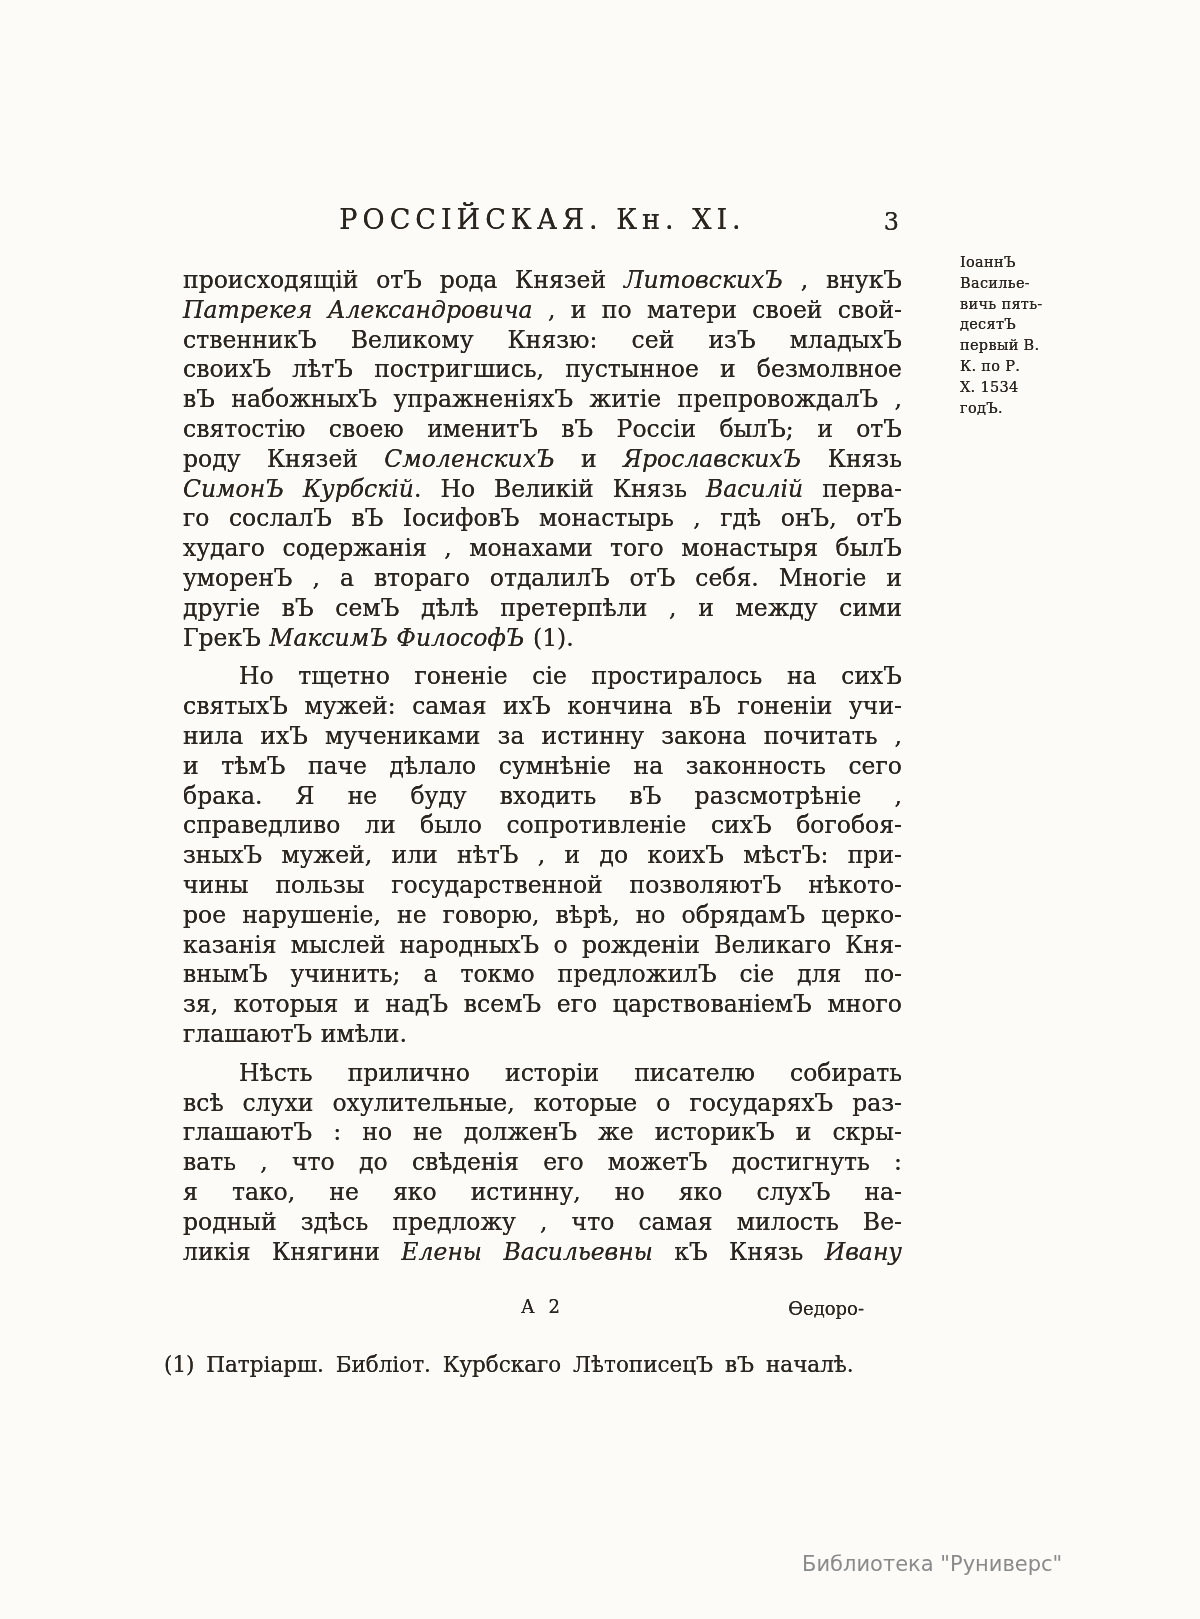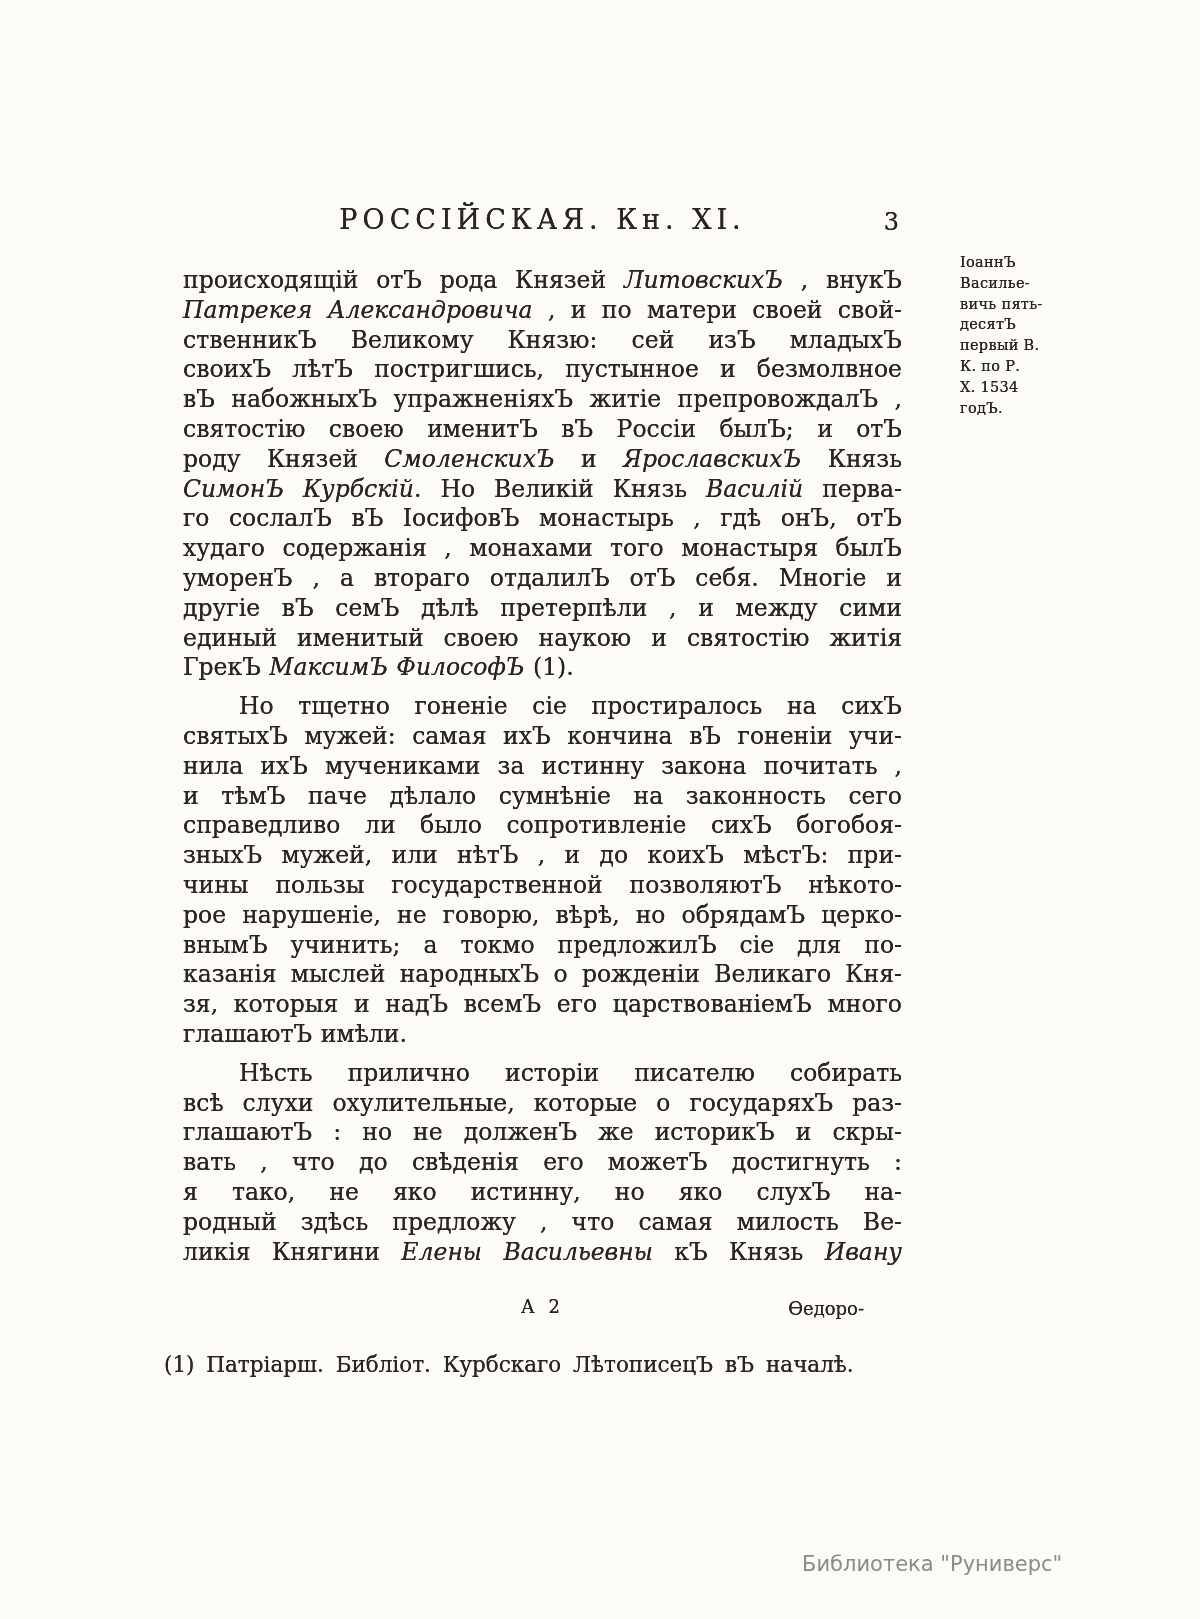--- a/index.html
+++ b/index.html
@@ -117,34 +117,34 @@
         <div class="tline"><span class="seg">ственникЪ Великому Князю: сей изЪ младыхЪ</span></div>
         <div class="tline"><span class="seg">своихЪ лѣтЪ постригшись, пустынное и безмолвное</span></div>
         <div class="tline"><span class="seg">вЪ набожныхЪ упражненіяхЪ житіе препровождалЪ ,</span></div>
         <div class="tline"><span class="seg">святостію своею именитЪ вЪ Россіи былЪ; и отЪ</span></div>
         <div class="tline"><span class="seg">роду Князей </span><span class="seg ital">СмоленскихЪ</span><span class="seg"> и </span><span class="seg ital">ЯрославскихЪ</span><span class="seg"> Князь</span></div>
         <div class="tline"><span class="seg ital">СимонЪ Курбскій</span><span class="seg">. Но Великій Князь </span><span class="seg ital">Василій</span><span class="seg"> перва-</span></div>
         <div class="tline"><span class="seg">го сослалЪ вЪ ІосифовЪ монастырь , гдѣ онЪ, отЪ</span></div>
         <div class="tline"><span class="seg">худаго содержанія , монахами того монастыря былЪ</span></div>
         <div class="tline"><span class="seg">уморенЪ , а втораго отдалилЪ отЪ себя. Многіе и</span></div>
         <div class="tline"><span class="seg">другіе вЪ семЪ дѣлѣ претерпѣли , и между сими</span></div>
-        <div class="tline"><span class="seg">единый именитый своею наукою и святостію житія</span></div>
         <div class="tline last"><span class="seg">ГрекЪ </span><span class="seg ital">МаксимЪ ФилософЪ</span><span class="seg"> (1).</span></div>
       </div>
       <div class="para">
         <div class="tline indent"><span class="seg">Но тщетно гоненіе сіе простиралось на сихЪ</span></div>
         <div class="tline"><span class="seg">святыхЪ мужей: самая ихЪ кончина вЪ гоненіи учи-</span></div>
         <div class="tline"><span class="seg">нила ихЪ мучениками за истинну закона почитать ,</span></div>
         <div class="tline"><span class="seg">и тѣмЪ паче дѣлало сумнѣніе на законность сего</span></div>
+        <div class="tline"><span class="seg">брака. Я не буду входить вЪ разсмотрѣніе ,</span></div>
         <div class="tline"><span class="seg">справедливо ли было сопротивленіе сихЪ богобоя-</span></div>
         <div class="tline"><span class="seg">зныхЪ мужей, или нѣтЪ , и до коихЪ мѣстЪ: при-</span></div>
         <div class="tline"><span class="seg">чины пользы государственной позволяютЪ нѣкото-</span></div>
         <div class="tline"><span class="seg">рое нарушеніе, не говорю, вѣрѣ, но обрядамЪ церко-</span></div>
+        <div class="tline"><span class="seg">казанія мыслей народныхЪ о рожденіи Великаго Кня-</span></div>
         <div class="tline"><span class="seg">внымЪ учинить; а токмо предложилЪ сіе для по-</span></div>
-        <div class="tline"><span class="seg">казанія мыслей народныхЪ о рожденіи Великаго Кня-</span></div>
         <div class="tline"><span class="seg">зя, которыя и надЪ всемЪ его царствованіемЪ много</span></div>
         <div class="tline last"><span class="seg">глашаютЪ имѣли.</span></div>
       </div>
       <div class="para">
         <div class="tline indent"><span class="seg">Нѣсть прилично исторіи писателю собирать</span></div>
         <div class="tline"><span class="seg">всѣ слухи охулительные, которые о государяхЪ раз-</span></div>
         <div class="tline"><span class="seg">глашаютЪ : но не долженЪ же историкЪ и скры-</span></div>
         <div class="tline"><span class="seg">вать , что до свѣденія его можетЪ достигнуть :</span></div>
         <div class="tline"><span class="seg">я тако, не яко истинну, но яко слухЪ на-</span></div>
         <div class="tline"><span class="seg">родный здѣсь предложу , что самая милость Ве-</span></div>

